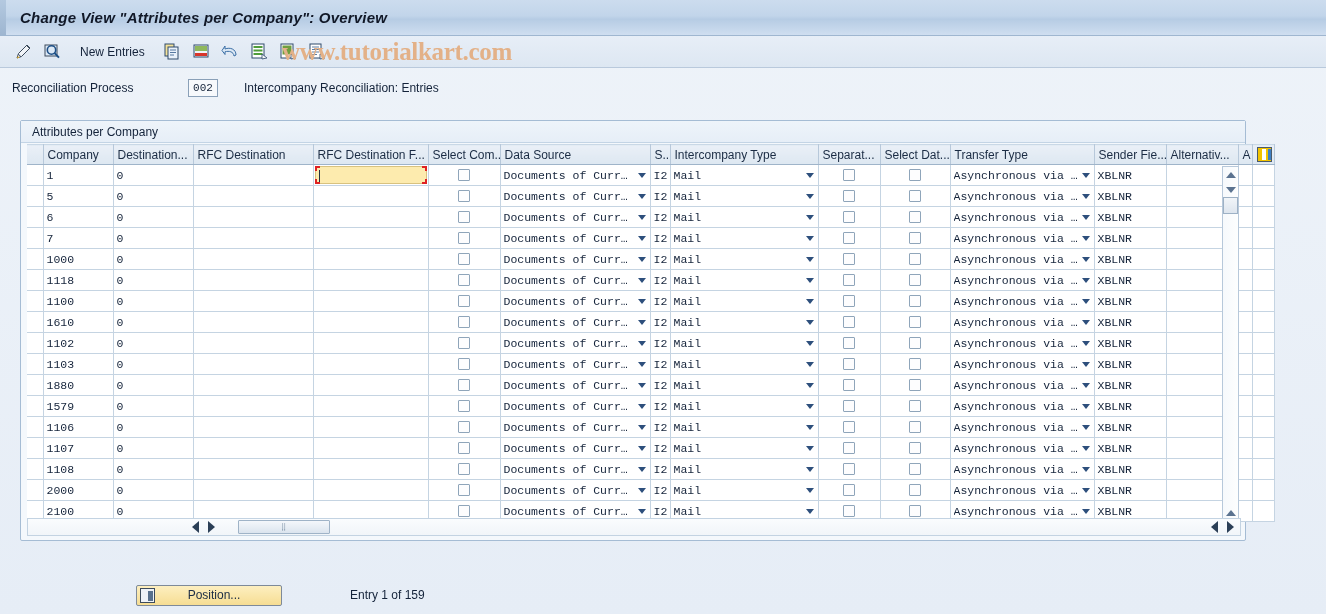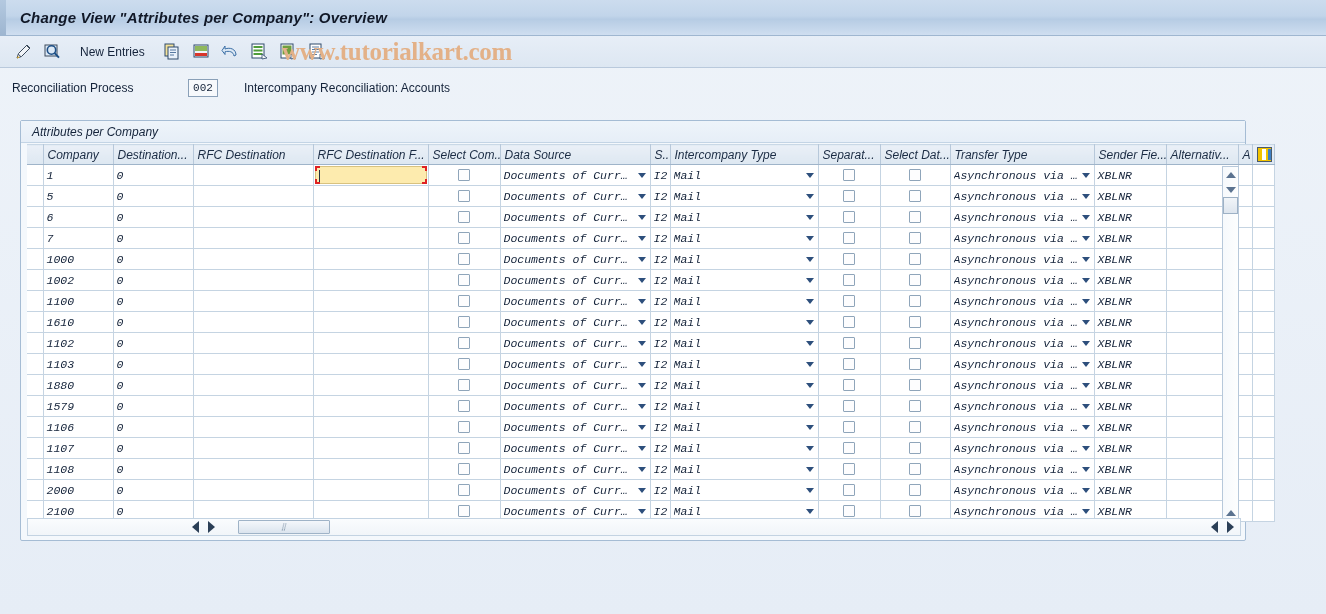--- a/index.html
+++ b/index.html
@@ -109,21 +109,20 @@
   }
 
   
   .groupbox {
     position: absolute;
     left: 20px; top: 120px;
     width: 1226px; height: 421px;
     background: #f4f8fc;
     border: 1px solid #a5bcd4;
     border-radius: 2px;
-    font-style: italic;
   }
   .group-title {
     height: 22px;
     line-height: 22px;
     padding-left: 11px;
     font-size: 12px;
     color: #14233a;
     background: linear-gradient(#eef4fa, #e6eef7);
     border-bottom: 1px solid #c3d4e5;
   }
@@ -454,21 +453,21 @@
         <path d="M12 12 L17 16 L12 17 Z" fill="#f6f8fa" stroke="#2f4a6b" stroke-width="0.8"></path>
       </svg>
     </div>
   </div>
 
   <div class="watermark">www.tutorialkart.com</div>
 
   <div class="recon-row">
     <div class="recon-label">Reconciliation Process</div>
     <div class="recon-input">002</div>
-    <div class="recon-desc">Intercompany Reconciliation: Accounts</div>
+    <div class="recon-desc">Intercompany Reconciliation: Entries</div>
   </div>
 
   <div class="groupbox">
     <div class="group-title">Attributes per Company</div>
 
     <div class="grid-wrap">
       <table class="grid">
         <thead>
           <tr id="header-row">
               <th class="rowselh"></th>
@@ -691,21 +690,21 @@
                   <span class="ddarrow"></span>
                 </div>
               </td>
               <td class="tinted" style="width: 72px;">XBLNR</td>
               <td class="white" style="width: 72px;"></td>
               <td class="white" style="width: 14px;"></td>
               <td class="tinted" style="width: 22px;"></td>
             </tr>
             <tr>
               <td class="rowsel"></td>
-              <td class="tinted" style="width: 70px;">1002</td>
+              <td class="tinted" style="width: 70px;">1118</td>
               <td class="tinted" style="width: 80px;">0</td>
               <td class="white" style="width: 120px;"></td>
               <td class="white" style="width: 115px;"></td>
               <td class="cbcell tinted" style="width: 72px;">
                 <span class="cb"></span>
               </td>
               <td class="tinted" style="width: 150px;">
                 <div class="ddcell">
                   <span class="ddtext">Documents of Curr…</span>
                   <span class="ddarrow"></span>
@@ -1195,14 +1194,21 @@
           <span class="grip">⣿</span>
         </div>
       </div>
       <div class="h-right-group">
         <div class="tri-left"></div>
         <div class="tri-right"></div>
       </div>
     </div>
   </div>
 
+  <div class="footer">
+    <div class="pos-btn">
+      <div class="pos-icon"></div>
+      <div class="pos-text">Position...</div>
+    </div>
+    <div class="entry-text">Entry 1 of 159</div>
+  </div>
 
 </div>
 
 </body></html>

